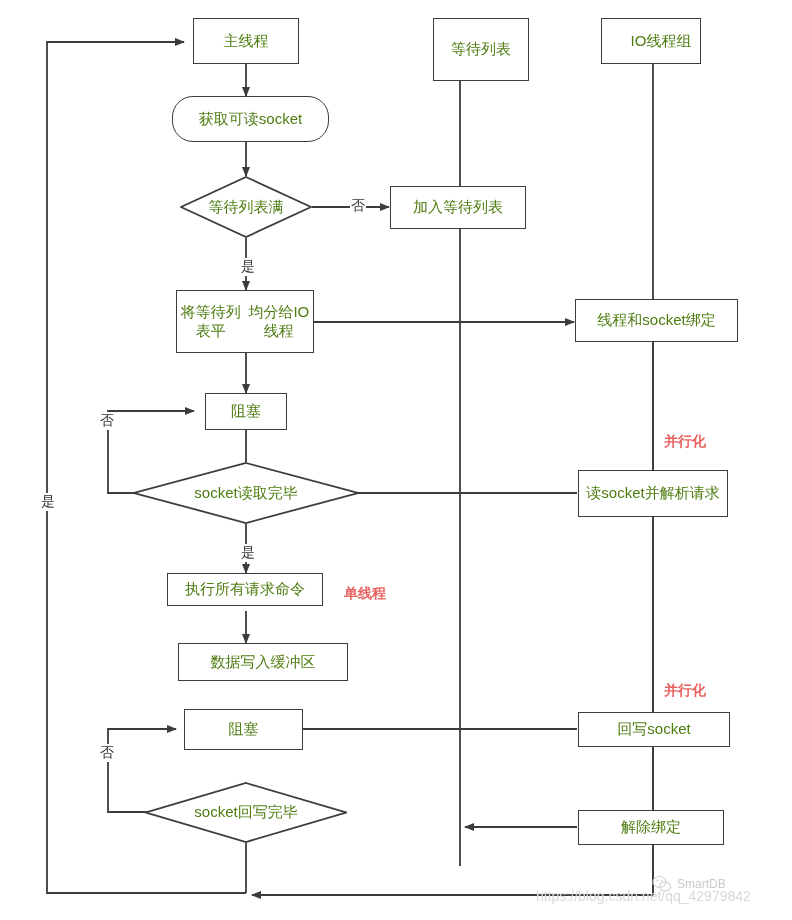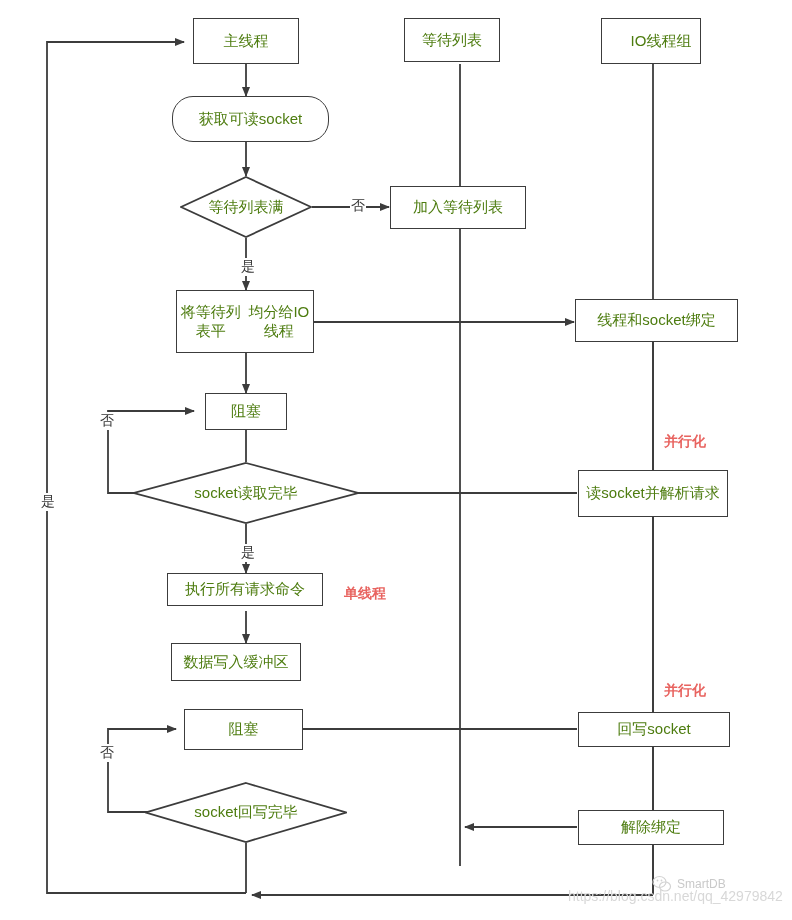--- a/index.html
+++ b/index.html
@@ -23,21 +23,21 @@
   }
   .edgelabel{
     position:absolute;font-size:14px;color:#333333;background:#ffffff;
     z-index:6;padding:0 1px;white-space:nowrap;
   }
   .redlabel{
     position:absolute;font-size:14px;font-weight:bold;color:#e8635f;
     z-index:7;white-space:nowrap;background:#ffffff;padding:0 2px;
   }
   .watermark{
-    position:absolute;font-size:14px;color:#d8d8d8;z-index:8;white-space:nowrap;margin-left:32px;
+    position:absolute;font-size:14px;color:#d8d8d8;z-index:8;white-space:nowrap;
   }
   .brand{
     position:absolute;z-index:8;display:flex;align-items:center;gap:5px;
     color:#c9c9c9;font-size:12px;white-space:nowrap;
   }
   .brand svg{display:block;}
 </style>
 </head>
 <body>
 
@@ -86,21 +86,21 @@
     <line x1="653" y1="845" x2="653" y2="895"></line>
 
     <line x1="460" y1="186" x2="460" y2="229"></line>
   </g>
 </svg>
 
 <div class="node rect" style="left:193px;top:18px;width:106px;height:46px;">
   <span>主线程</span>
 </div>
 
-<div class="node rect" style="left:404px;top:18px;width:96px;height:44px;">
+<div class="node rect" style="left:433px;top:18px;width:96px;height:63px;">
   <span>等待列表</span>
 </div>
 
 <div class="node rect" style="left:601px;top:18px;width:100px;height:46px;padding-left:20px;">
   <span>IO线程组</span>
 </div>
 
 <div class="node rect" style="left:172px;top:96px;width:157px;height:46px;border-radius:21px;">
   <span>获取可读socket</span>
 </div>
@@ -129,21 +129,21 @@
   <svg class="dshape" viewBox="0 0 226 62" preserveAspectRatio="none">
     <polygon points="113,1 225,31 113,61 1,31" fill="#ffffff" stroke="#3c3c3c" stroke-width="1.8"></polygon>
   </svg>
   <span class="dlabel">socket读取完毕</span>
 </div>
 
 <div class="node rect" style="left:167px;top:573px;width:156px;height:33px;">
   <span>执行所有请求命令</span>
 </div>
 
-<div class="node rect" style="left:171px;top:643px;width:130px;height:38px;align-items:center;">
+<div class="node rect" style="left:178px;top:643px;width:170px;height:38px;align-items:center;">
   <span>数据写入缓冲区</span>
 </div>
 
 <div class="node rect" style="left:184px;top:709px;width:119px;height:41px;">
   <span>阻塞</span>
 </div>
 
 <div class="node diamond" style="left:145px;top:782px;width:202px;height:61px;">
   <svg class="dshape" viewBox="0 0 202 61" preserveAspectRatio="none">
     <polygon points="101,1 201,30.5 101,60 1,30.5" fill="#ffffff" stroke="#3c3c3c" stroke-width="1.8"></polygon>

